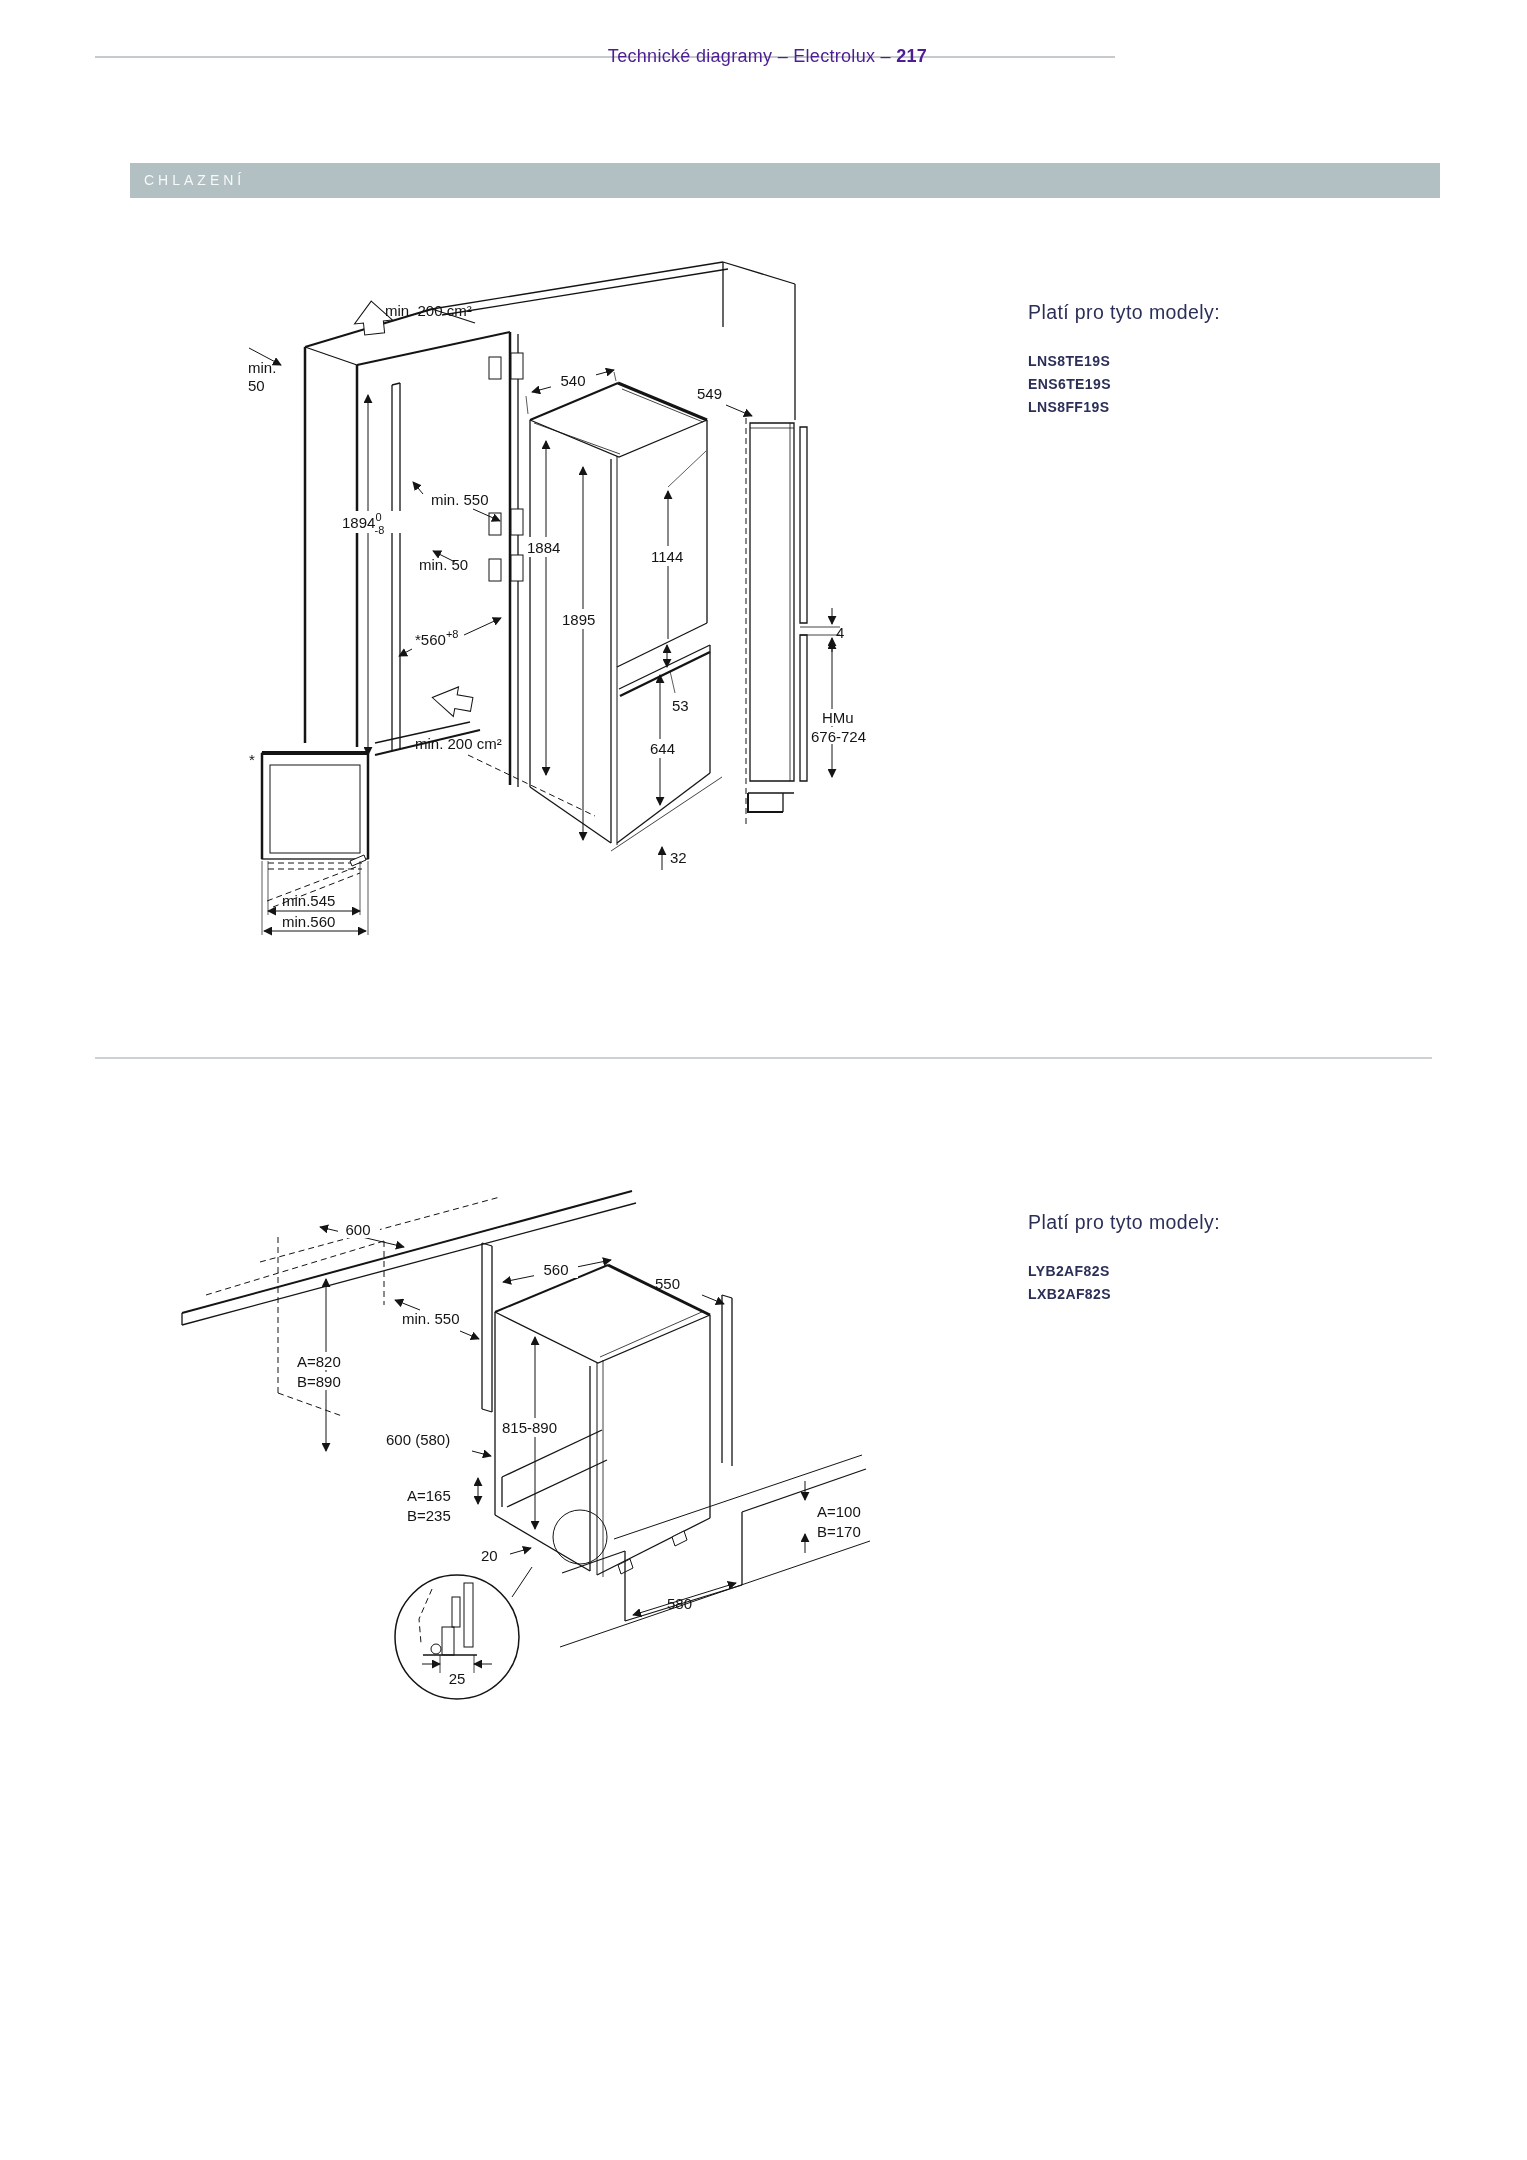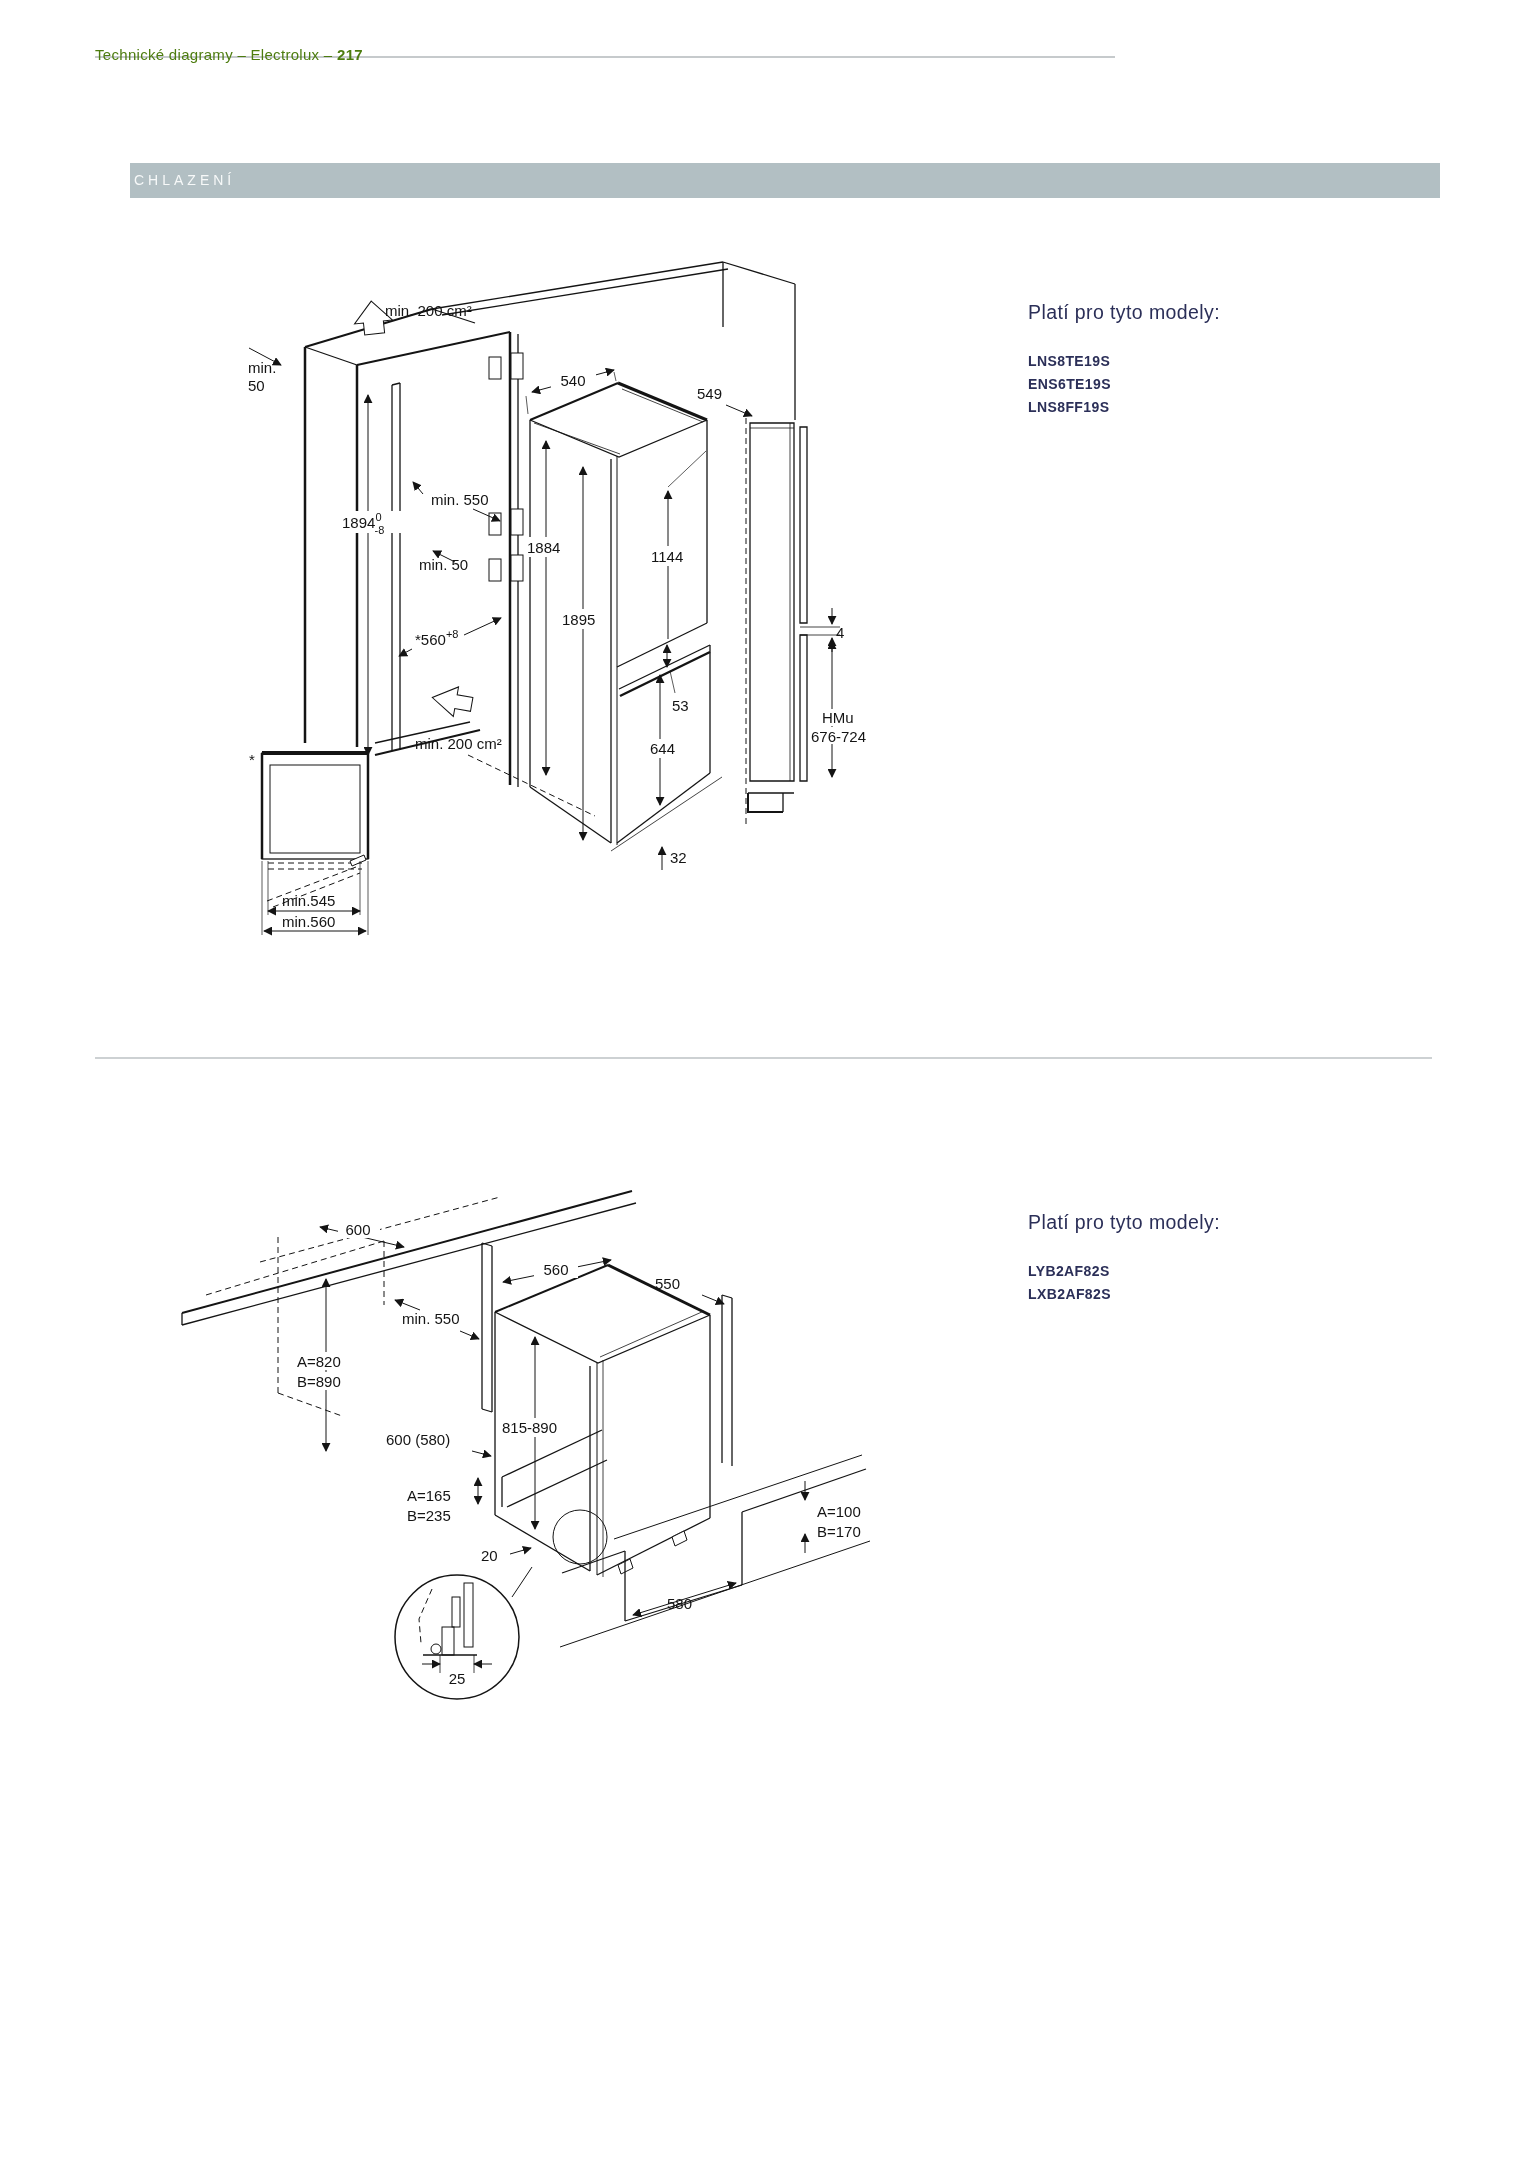--- a/index.html
+++ b/index.html
@@ -1,23 +1,23 @@
 <!DOCTYPE html>
 <html><head>
 <meta charset="utf-8">
 <style>
   html,body{margin:0;padding:0;background:#fff;}
   .page{position:relative;width:1527px;height:2160px;background:#ffffff;overflow:hidden;
         font-family:"Liberation Sans",sans-serif;color:#2b2f58;}
   .hdr-line{position:absolute;left:95px;top:56px;width:1020px;height:2px;background:#c6cacc;}
-  .hdr-text{position:absolute;top:46px;left:95px;width:1345px;text-align:left;
-            font-size:15px;color:#4d7c0f;letter-spacing:.3px;}
+  .hdr-text{position:absolute;top:46px;left:95px;width:1345px;text-align:center;
+            font-size:18px;color:#4c1d95;letter-spacing:.3px;}
   .hdr-text b{font-weight:bold;}
   .banner{position:absolute;left:130px;top:163px;width:1310px;height:35px;background:#b2bfc3;
-          color:#f7f9f9;font-size:14px;letter-spacing:4px;line-height:35px;padding-left:4px;
+          color:#f7f9f9;font-size:14px;letter-spacing:4px;line-height:35px;padding-left:14px;
           box-sizing:border-box;}
   .models{position:absolute;left:1028px;width:360px;}
   .models .head{font-size:19.5px;letter-spacing:.4px;margin:8px 0 26px 0;font-weight:400;}
   .models .m{font-size:14px;font-weight:bold;letter-spacing:.4px;line-height:23.2px;}
   .divider{position:absolute;left:95px;top:1057px;width:1337px;height:2px;background:#cdd1d3;}
   .diag{position:absolute;}
   svg{overflow:visible;}
   .ln,.dim,.dash,.thin{fill:none;stroke:#141414;}
   .ln{stroke-width:1.3px;}
   .w2{stroke-width:2px;} .w25{stroke-width:2.5px;} .w3{stroke-width:3px;} .w08{stroke-width:.8px;}

